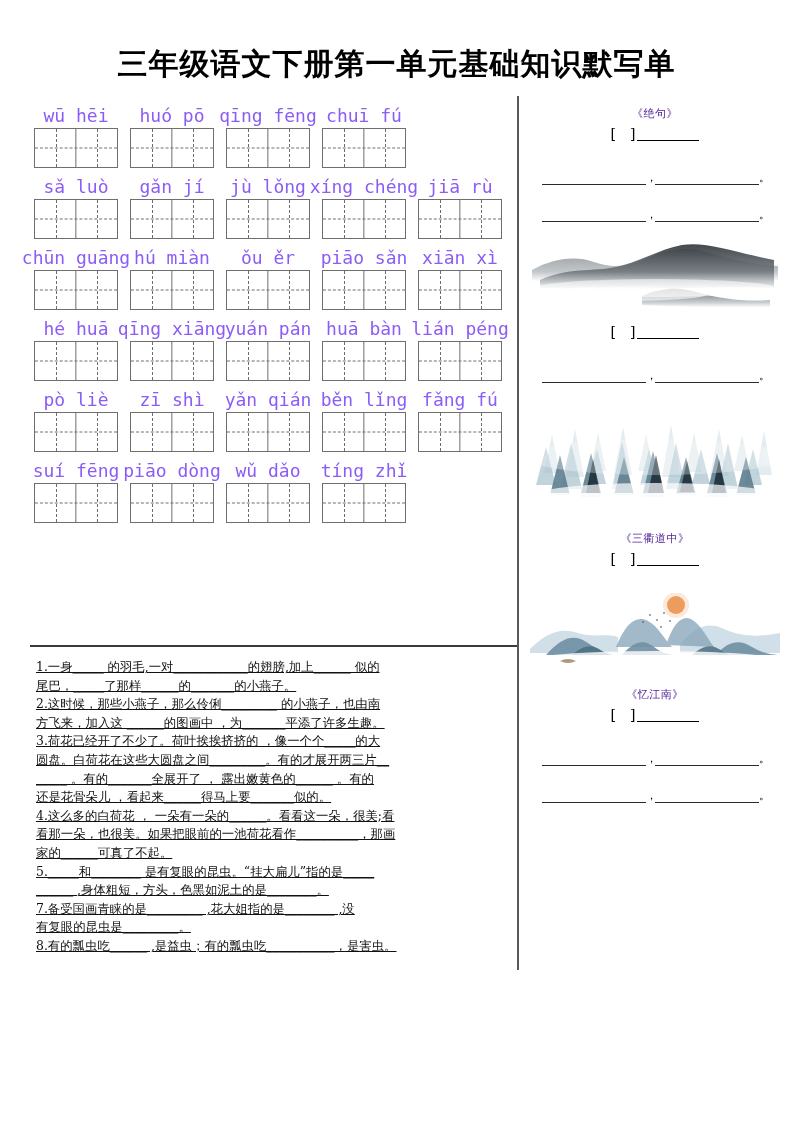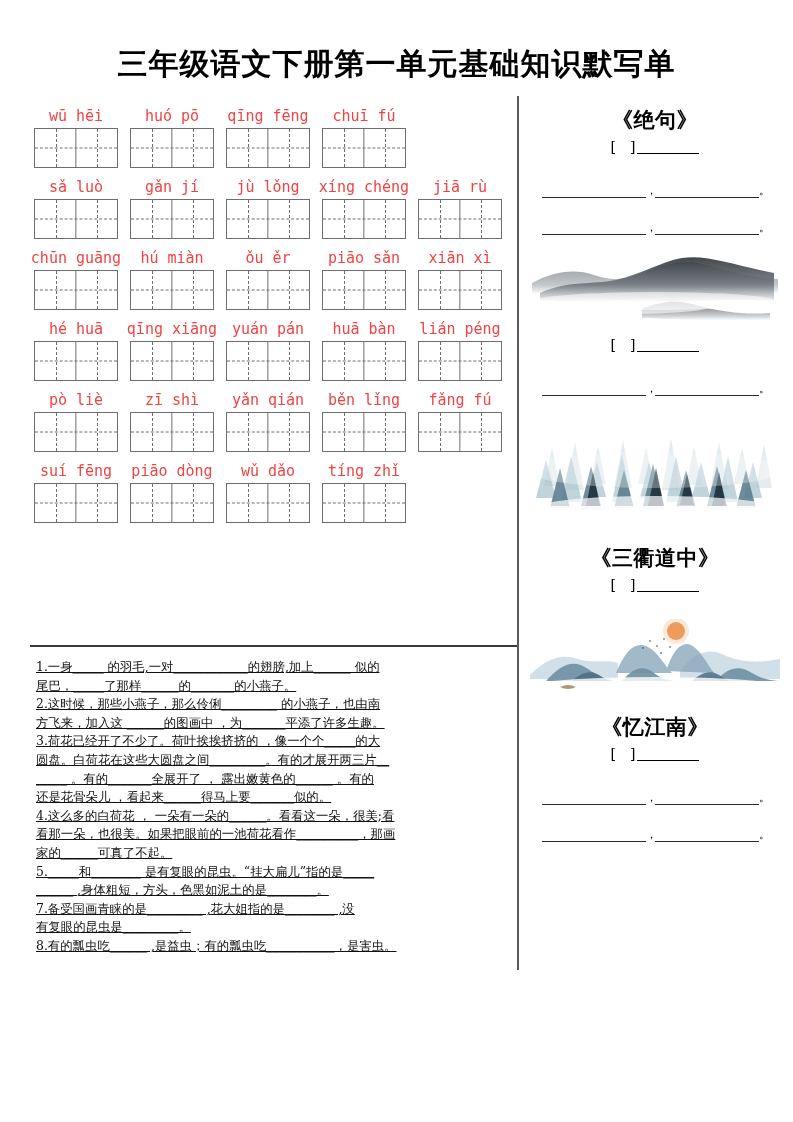--- a/index.html
+++ b/index.html
@@ -65,22 +65,22 @@
   }
   .word-cell {
     width: 96px;
     margin-right: 0px;
     display: flex;
     flex-direction: column;
     align-items: center;
   }
   .pinyin {
     font-family: "DejaVu Sans Mono", "Liberation Mono", monospace;
-    font-size: 15px;
-    color: #ef4444;
+    font-size: 18px;
+    color: #8b5cf6;
     white-space: nowrap;
     height: 20px;
     line-height: 20px;
     letter-spacing: 0px;
   }
   .tianzige {
     position: relative;
     width: 84px;
     height: 40px;
     border: 1.3px solid #6e6e6e;
@@ -139,23 +139,23 @@
   .right-col {
     position: absolute;
     left: 530px;
     top: 106px;
     width: 250px;
   }
   .poem-block { position: relative; width: 250px; }
   .poem-title {
     text-align: center;
     font-family: "DejaVu Serif", "Liberation Serif", serif;
-    font-size: 21px;
-    font-weight: 700;
-    color: #000000;
+    font-size: 11px;
+    font-weight: 400;
+    color: #4c1d95;
     white-space: nowrap;
     letter-spacing: 0.5px;
   }
   .poem-author {
     text-align: center;
     font-family: "DejaVu Serif", "Liberation Serif", serif;
     font-size: 14px;
     color: #000000;
     margin-top: 5px;
     white-space: nowrap;

